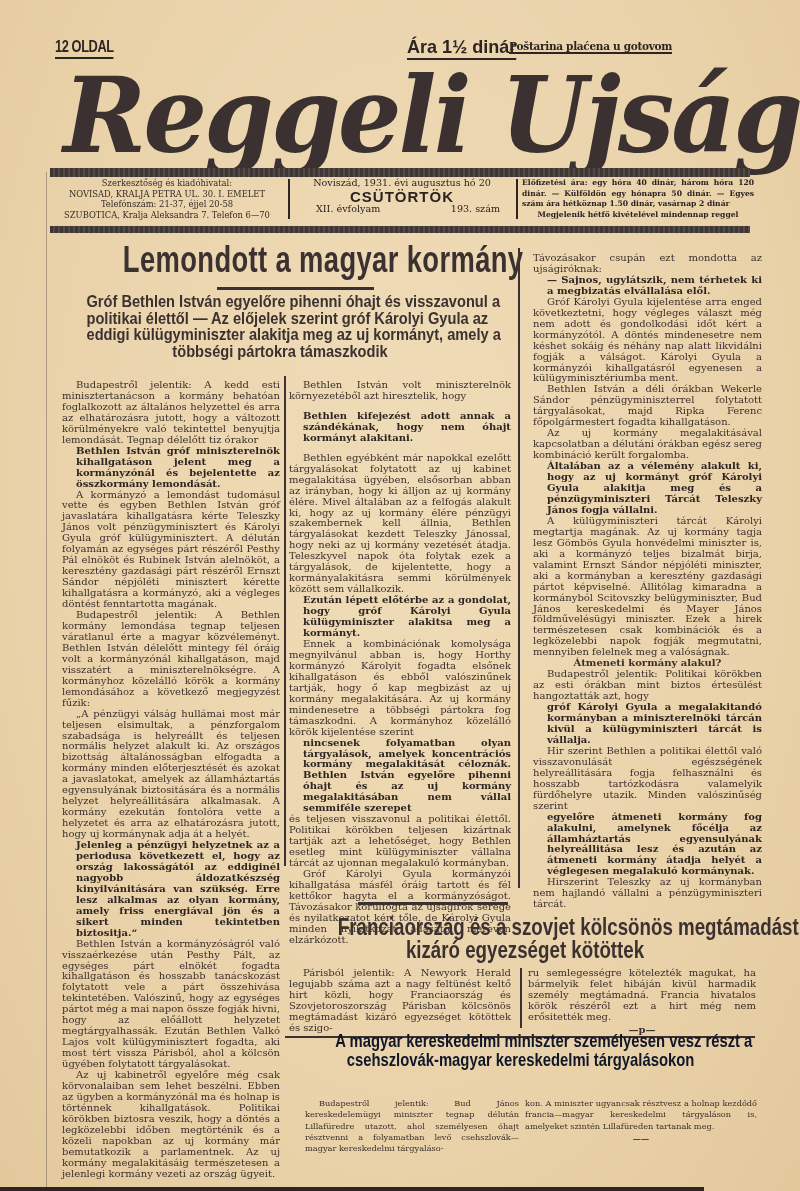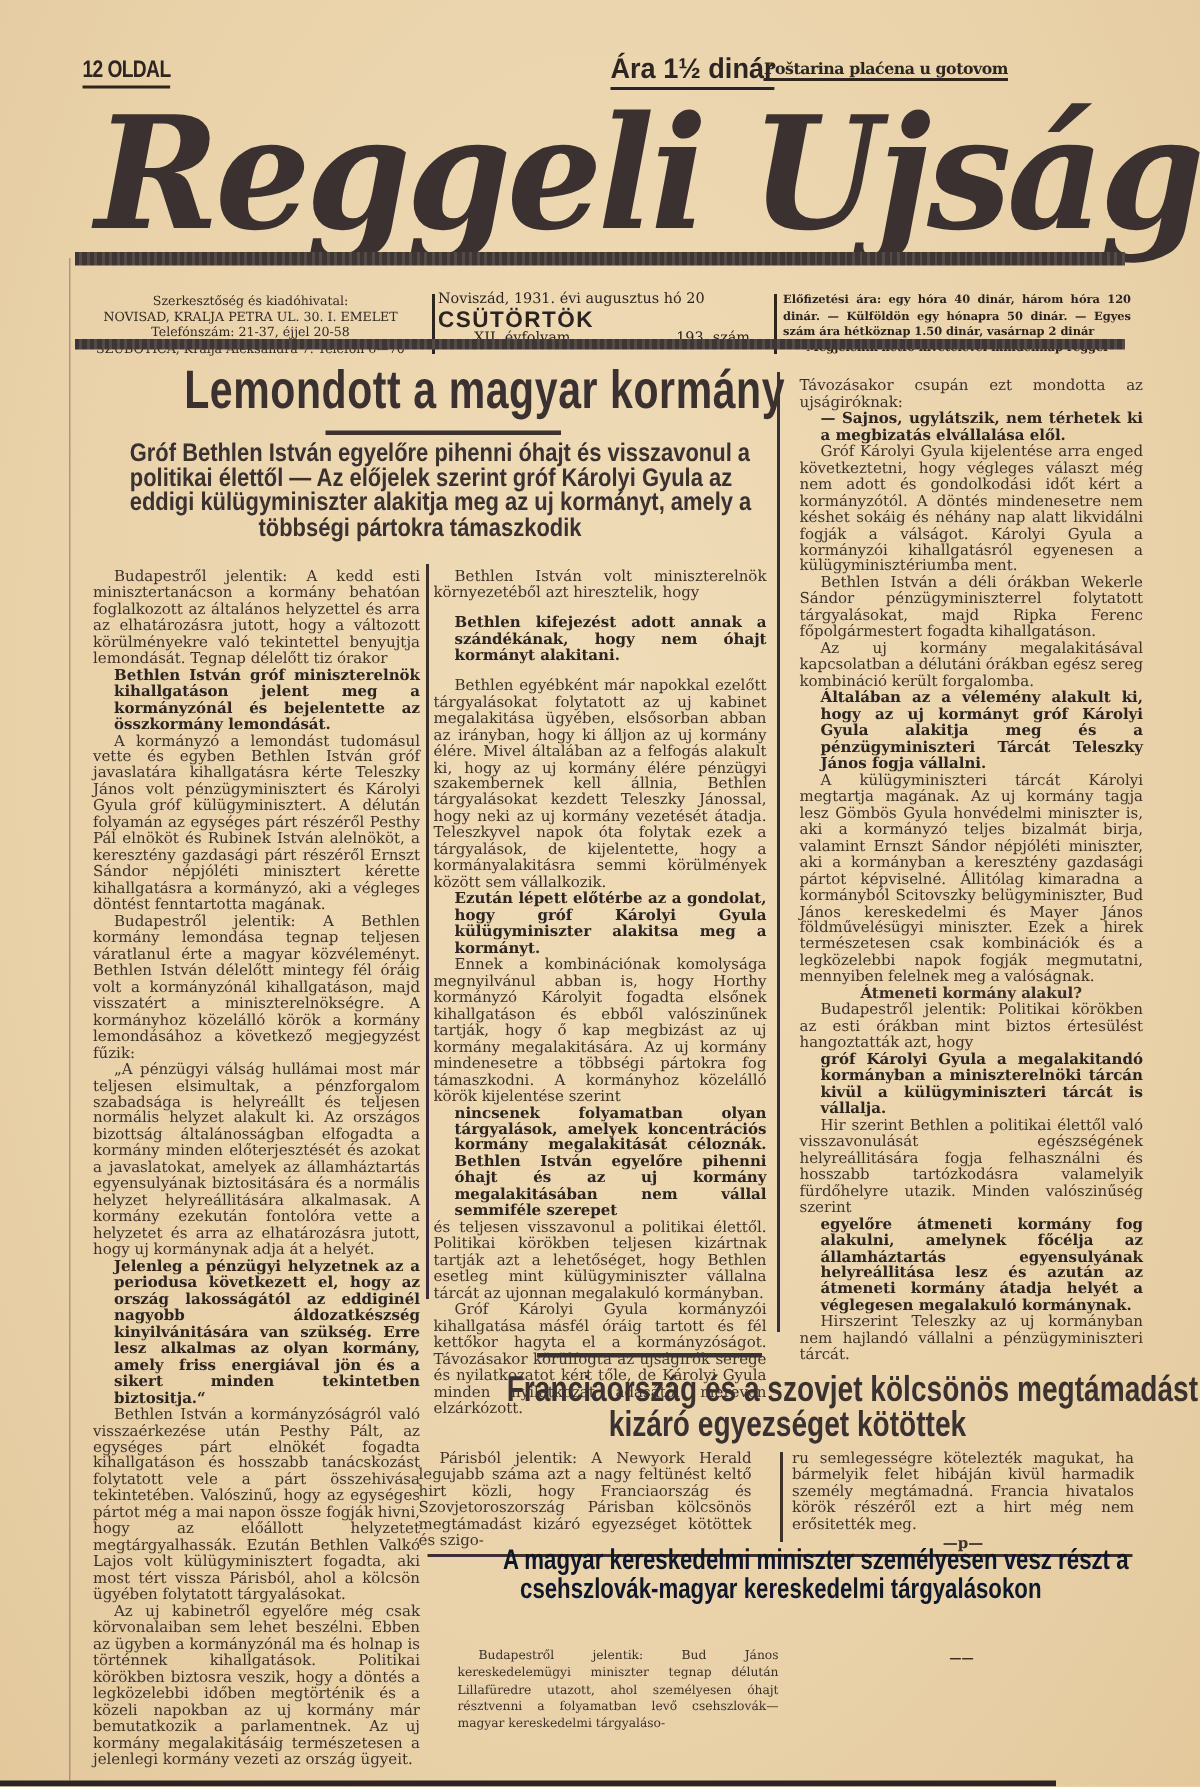--- a/index.html
+++ b/index.html
@@ -22,24 +22,24 @@
   
   .mast { position: absolute; top: 62px; left: 48px; width: 706px; height: 108px; text-align: center; }
   .mast .name {
     font-family: "DejaVu Serif", serif; font-style: italic; font-weight: bold;
     font-size: 104px; line-height: 108px; color: #3a3130; letter-spacing: -3px;
     transform: scaleX(0.96); white-space: nowrap; display: inline-block;
   }
   .rule-thick { position: absolute; left: 50px; width: 700px; height: 9px; background: repeating-linear-gradient(90deg, #3e3634 0 3px, #544b47 3px 5px); }
 
   
-  .info { position: absolute; top: 178px; left: 52px; width: 700px; height: 44px; font-size: 8.4px; line-height: 10.5px; margin-top: 17px; }
+  .info { position: absolute; top: 178px; left: 52px; width: 700px; height: 44px; font-size: 8.4px; line-height: 10.5px; }
   .info .col1 { position: absolute; left: 0; width: 230px; text-align: center; color:#332a27; }
   .info .vsep { position: absolute; top: 1px; width: 2px; height: 40px; background: #2d2522; }
-  .info .col2 { position: absolute; left: 240px; width: 220px; text-align: left; }
+  .info .col2 { position: absolute; left: 240px; width: 220px; text-align: center; }
   .info .col2 .date { font-size: 9.6px; }
   .info .col2 .day { font-family: "Liberation Sans", sans-serif; font-weight: bold; font-size: 15px; letter-spacing: 1px; line-height: 15px; }
   .info .col2 .row { display: flex; justify-content: space-between; padding: 0 12px 0 24px; font-size: 9.6px; }
   .info .col3 { position: absolute; left: 470px; width: 232px; font-weight: bold; font-size: 7.6px; line-height: 10.5px; text-align: justify; }
   .info .col3 .last { text-align: center; }
 
   
   .h1 { position: absolute; top: 240px; left: 70px; width: 440px; text-align: center;
         font-family: "Liberation Sans", sans-serif; font-weight: bold; font-size: 36px; line-height: 40px; color:#3a3130; transform: scaleX(0.76); transform-origin: center; white-space: nowrap; letter-spacing: 0.5px; }
   .h1rule { position: absolute; top: 287px; left: 217px; width: 157px; height: 3px; background: #3a3130; }
@@ -56,21 +56,21 @@
   .col .gap { height: 9px; }
   .colA { left: 62px; top: 380px; width: 218px; }
   .colB { left: 289px; top: 380px; width: 222px; }
   .colC { left: 533px; top: 253px; width: 229px; }
   .vline { position: absolute; width: 1.5px; background: #3a3130; }
 
   
   .h2rule { position: absolute; top: 902px; left: 358px; width: 150px; height: 3px; background:#3a3130; }
   .h2 { position: absolute; top: 915px; left: 285px; width: 480px; text-align: center; font-family: "Liberation Sans", sans-serif; font-weight: bold; font-size: 24px; line-height: 23px; color:#3a3130; }
   .h2 span { display:block; transform: scaleX(0.78); white-space: nowrap; }
-  .art2a { left: 279px; top: 968px; width: 222px; }
+  .art2a { left: 289px; top: 968px; width: 222px; }
   .art2b { left: 528px; top: 968px; width: 228px; }
   .sig { text-align: center; font-weight: bold; margin-top: 2px; }
 
   
   .rule3 { position: absolute; top: 1036px; left: 285px; width: 470px; height: 2px; background:#3a3130; }
   .h3 { position: absolute; top: 1031px; left: 283px; width: 475px; text-align: center; font-family: "Liberation Sans", sans-serif; font-weight: bold; font-size: 19px; line-height: 19px; color:#0f172a; }
   .h3 span { display:block; transform: scaleX(0.78); white-space: nowrap; }
   .art3a { left: 305px; top: 1098px; width: 214px; font-size: 8.2px; line-height: 11.3px; }
   .art3b { left: 525px; top: 1098px; width: 232px; font-size: 8.2px; line-height: 11.3px; }
   .bottomline { position:absolute; left:0; right:0; top:1187px; height:4px; background:#2d2522; }
@@ -180,18 +180,19 @@
 
   <div class="rule3"></div>
   <div class="h3">
     <span>A magyar kereskedelmi miniszter személyesen vesz részt a</span>
     <span>csehszlovák-magyar kereskedelmi tárgyalásokon</span>
   </div>
   <div class="col art3a">
     <p>Budapestről jelentik: Bud János kereskedelemügyi miniszter tegnap délután Lillafüredre utazott, ahol személyesen óhajt résztvenni a folyamatban levő csehszlovák—magyar kereskedelmi tárgyaláso-</p>
   </div>
   <div class="col art3b">
+    <p class="noind">kon. A miniszter ugyancsak résztvesz a holnap kezdődő francia—magyar kereskedelmi tárgyaláson is, amelyeket szintén Lillafüreden tartanak meg.</p>
     <div class="sig">——</div>
   </div>
 
   <div class="vline" style="left:46px; top:172px; height:1015px; width:1px; opacity:0.35;"></div>
   <div class="bottomline"></div>
 </div>
 
 </body></html>

